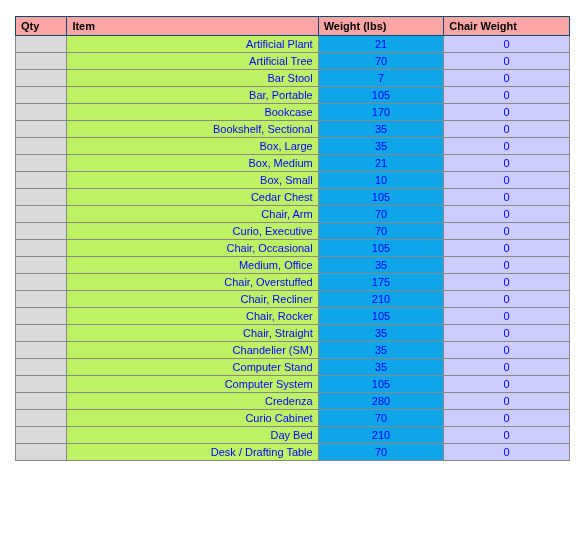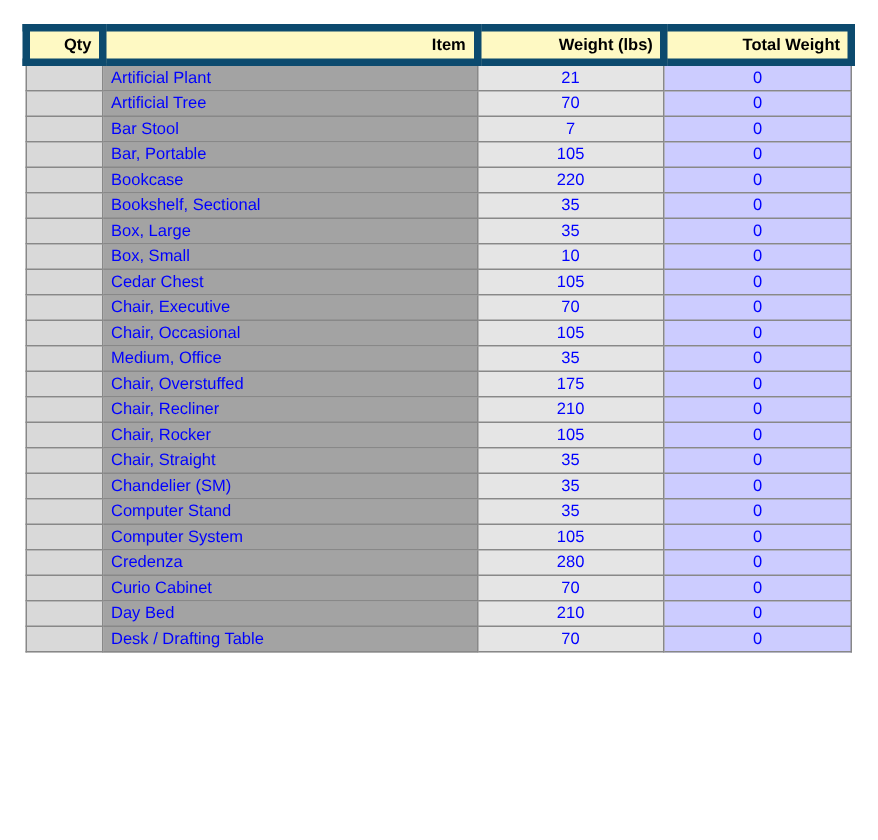--- a/index.html
+++ b/index.html
@@ -18,46 +18,46 @@
       font-weight: bold;
       font-size: 13px;
       margin-bottom: 6px;
       color: #000;
     }
     table {
       width: 100%;
       border-collapse: collapse;
     }
     thead tr th {
-      background: #fef9c3;
-      border: 5px solid #0c4a6e;
+      background: #fca5a5;
+      border: 1px solid #0c4a6e;
       padding: 3px 5px;
-      text-align: right;
+      text-align: left;
       font-weight: bold;
       color: #000;
       font-size: 11px;
     }
     tbody tr td {
       border: 1px solid #888;
       padding: 2px 5px;
       text-align: center;
       color: #00f;
       font-size: 11px;
     }
     tbody tr td:first-child {
       background: #d9d9d9;
       color: #000;
       width: 45px;
     }
     tbody tr td:nth-child(2) {
-      background: #a3a3a3;
-      text-align: left;
+      background: #bef264;
+      text-align: right;
     }
     tbody tr td:nth-child(3) {
-      background: #e5e5e5;
+      background: #0ea5e9;
     }
     tbody tr td:nth-child(4) {
       background: #ccccff;
       text-align: center;
     }
     thead tr th:first-child {
       width: 45px;
     }
     thead tr th:nth-child(2) {
       width: 220px;
@@ -73,21 +73,21 @@
 <body>
 
 <div class="page">
   <div class="page-title"></div>
   <table>
     <thead>
       <tr>
         <th>Qty</th>
         <th>Item</th>
         <th>Weight (lbs)</th>
-        <th>Total Weight</th>
+        <th>Chair Weight</th>
       </tr>
     </thead>
     <tbody id="table-body">
     <tr>
           <td></td>
           <td>Artificial Plant</td>
           <td>21</td>
           <td>0</td>
         </tr>
         <tr>
@@ -104,50 +104,62 @@
         </tr>
         <tr>
           <td></td>
           <td>Bar, Portable</td>
           <td>105</td>
           <td>0</td>
         </tr>
         <tr>
           <td></td>
           <td>Bookcase</td>
-          <td>220</td>
+          <td>170</td>
           <td>0</td>
         </tr>
         <tr>
           <td></td>
           <td>Bookshelf, Sectional</td>
           <td>35</td>
           <td>0</td>
         </tr>
         <tr>
           <td></td>
           <td>Box, Large</td>
           <td>35</td>
+          <td>0</td>
+        </tr>
+        <tr>
+          <td></td>
+          <td>Box, Medium</td>
+          <td>21</td>
           <td>0</td>
         </tr>
         <tr>
           <td></td>
           <td>Box, Small</td>
           <td>10</td>
           <td>0</td>
         </tr>
         <tr>
           <td></td>
           <td>Cedar Chest</td>
           <td>105</td>
           <td>0</td>
         </tr>
         <tr>
           <td></td>
-          <td>Chair, Executive</td>
+          <td>Chair, Arm</td>
+          <td>70</td>
+          <td>0</td>
+        </tr>
+        <tr>
+          <td></td>
+          <td>Curio, Executive</td>
           <td>70</td>
           <td>0</td>
         </tr>
         <tr>
           <td></td>
           <td>Chair, Occasional</td>
           <td>105</td>
           <td>0</td>
         </tr>
         <tr>

